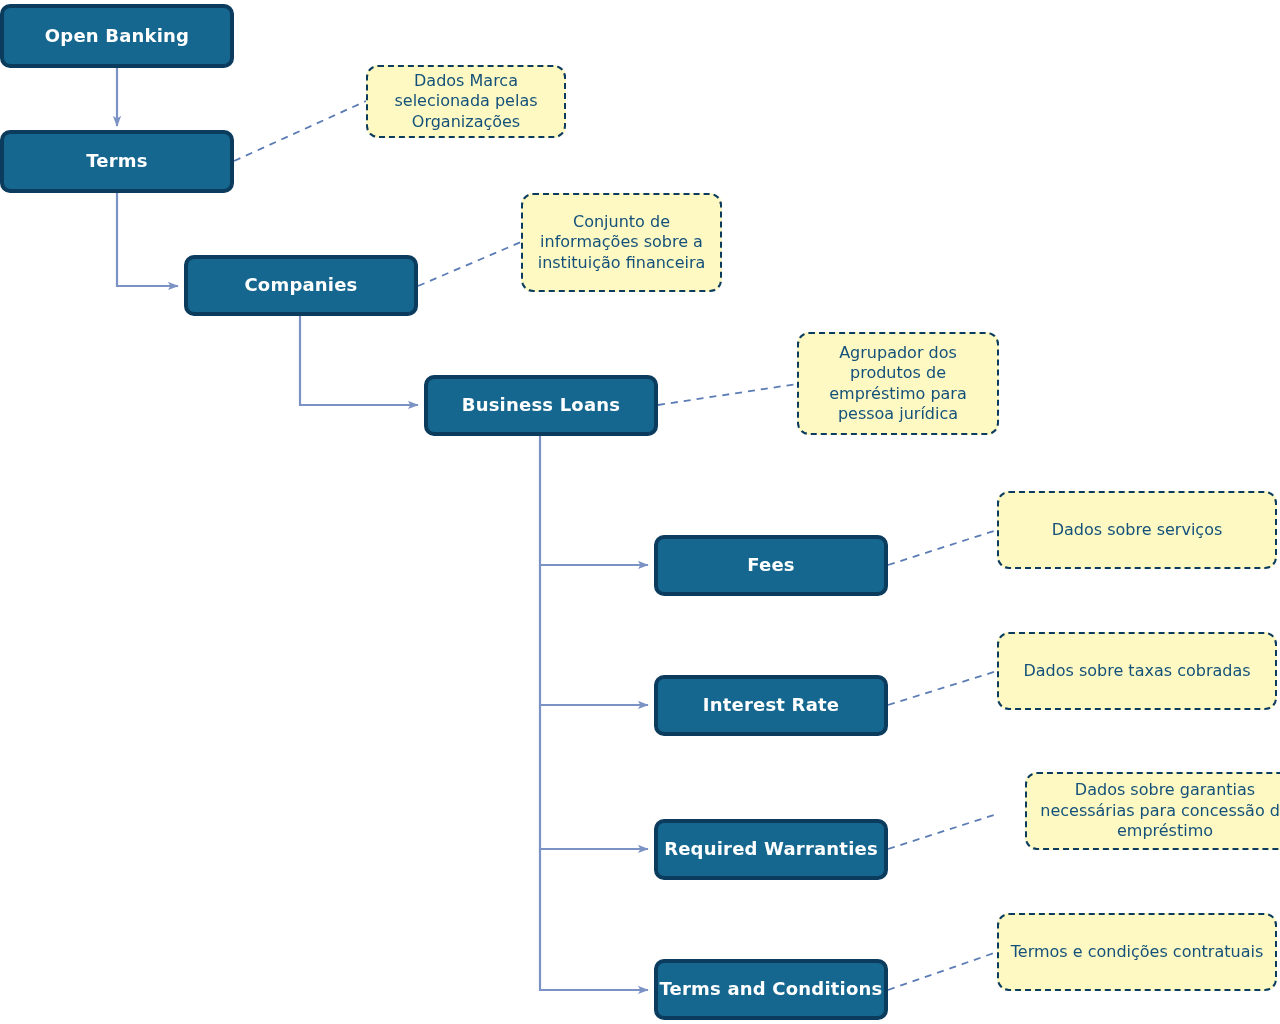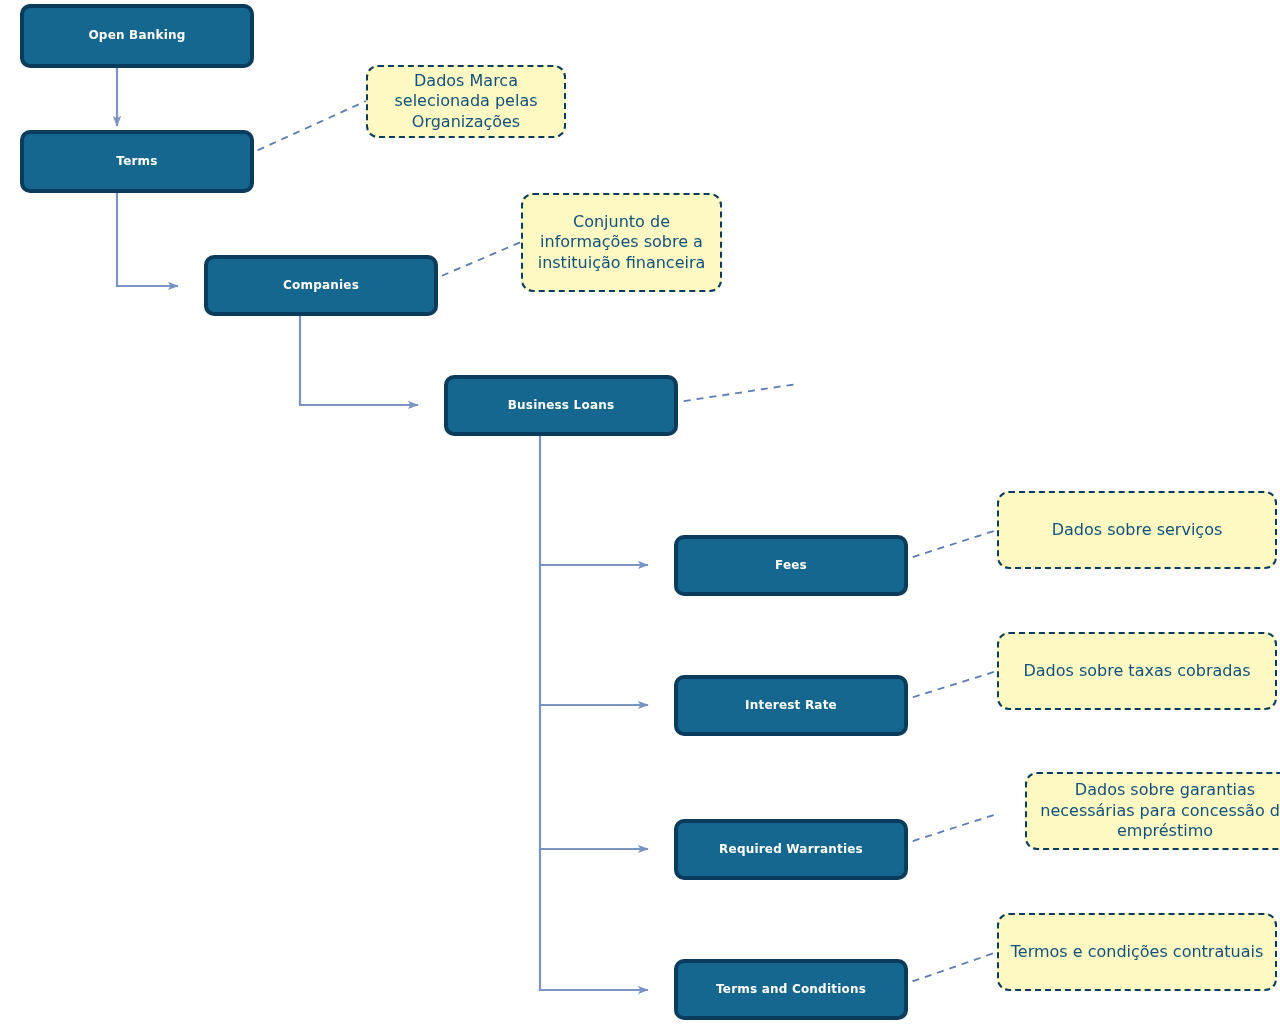--- a/index.html
+++ b/index.html
@@ -27,26 +27,25 @@
     position: absolute;
     box-sizing: border-box;
     background: #16678f;
     border: 4px solid #0b3c5d;
     border-radius: 10px;
     color: #ffffff;
     display: flex;
     align-items: center;
     justify-content: center;
     text-align: center;
-    font-size: 12px;
+    font-size: 18px;
     font-weight: 600;
     letter-spacing: 0.2px;
     line-height: 1.15;
     z-index: 3;
-    margin-left: 20px;
   }
   .note {
     position: absolute;
     box-sizing: border-box;
     background: #fef9c3;
     border: 2px dashed #0b3c5d;
     border-radius: 12px;
     color: #14517a;
     display: flex;
     align-items: center;
@@ -127,20 +126,23 @@
   </div>
 
   <div class="note" style="left:366px; top:65px; width:200px; height:73px;">
     <span>Dados Marca selecionada pelas Organizações</span>
   </div>
 
   <div class="note" style="left:521px; top:193px; width:201px; height:99px;">
     <span>Conjunto de informações sobre a instituição financeira</span>
   </div>
 
+  <div class="note" style="left:797px; top:332px; width:202px; height:103px;">
+    <span>Agrupador dos produtos de empréstimo para pessoa jurídica</span>
+  </div>
 
   <div class="note" style="left:997px; top:491px; width:280px; height:78px;">
     <span>Dados sobre serviços</span>
   </div>
 
   <div class="note" style="left:997px; top:632px; width:280px; height:78px;">
     <span>Dados sobre taxas cobradas</span>
   </div>
 
   <div class="note" style="left:1025px; top:772px; width:280px; height:78px;">

